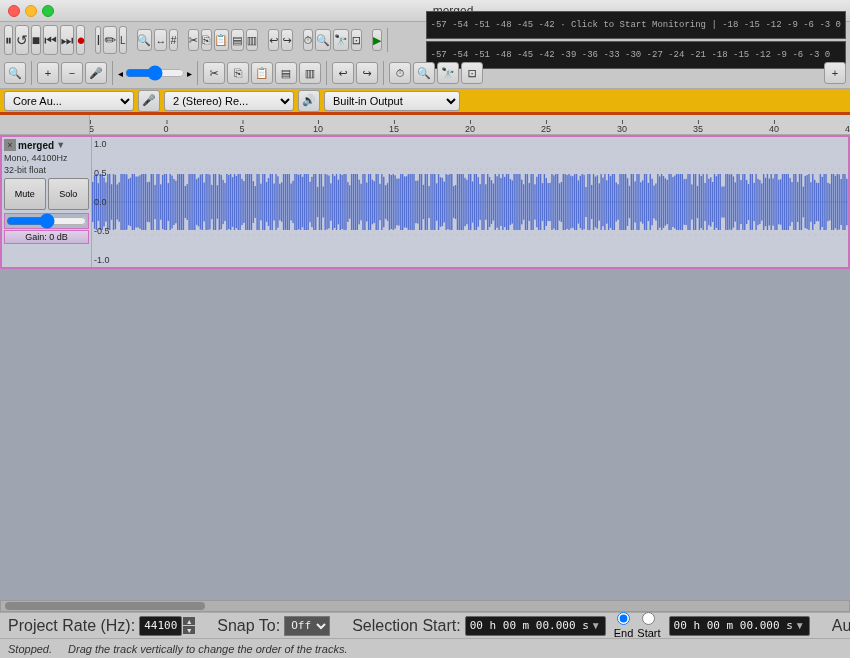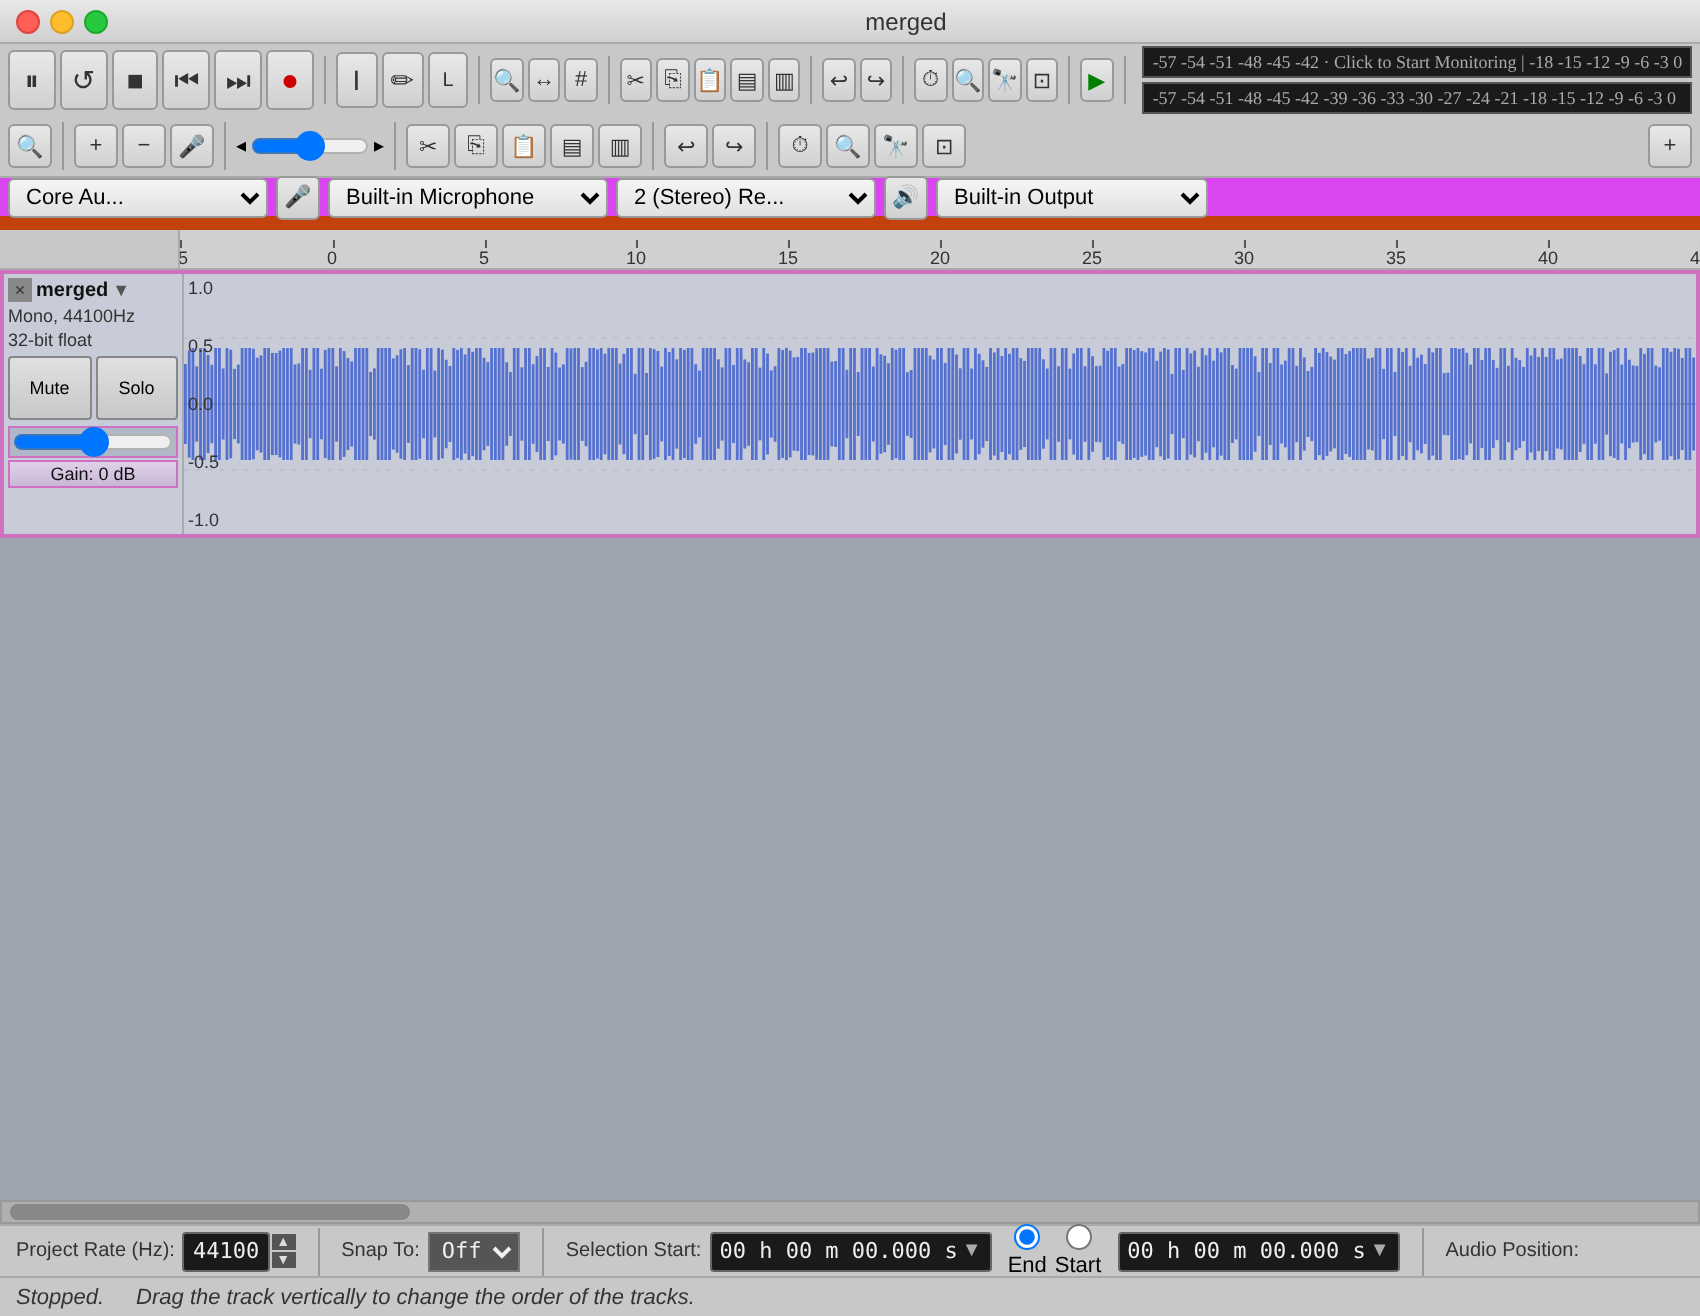--- a/index.html
+++ b/index.html
@@ -95,40 +95,41 @@
       width: 1px;
       height: 24px;
       background: #999;
       margin: 0 3px;
     }
 
     .meter-display {
       background: #1a1a1a;
       color: #aaa;
       font-size: 9px;
-      font-family: Liberation Serif, serif;
+      font-family: Liberation Mono, monospace;
       padding: 2px 4px;
       border: 1px solid #555;
-      height: 16px;
+      height: 28px;
       display: flex;
       align-items: center;
       white-space: nowrap;
+      margin-left: 29px;
     }
 
     .meter-section {
       display: flex;
       flex-direction: column;
       gap: 2px;
       margin-left: 4px;
     }
 
     
     .device-toolbar {
-      background: #d946ef;
-      border-bottom: 7px solid #c2410c;
+      background: #eab308;
+      border-bottom: 3px solid #c2410c;
       height: 26px;
       display: flex;
       align-items: center;
       padding: 2px 4px;
       gap: 4px;
     }
     .device-select {
       height: 20px;
       font-size: 11px;
       background: linear-gradient(to bottom, #f5f5f5, #e0e0e0);
@@ -309,21 +310,21 @@
       gap: 8px;
     }
 
     .status-section {
       display: flex;
       align-items: center;
       gap: 4px;
     }
 
     .status-label {
-      font-size: 10px;
+      font-size: 16px;
       color: #333;
       white-space: nowrap;
     }
 
     .status-value-box {
       display: flex;
       align-items: center;
       background: #1a1a1a;
       border: 1px solid #666;
       border-radius: 2px;
@@ -570,23 +571,20 @@
 
     <button class="tb-btn-sm">+</button>
   </div>
 </div>
 
 <div class="device-toolbar">
   <select class="device-select device-select-wide">
     <option>Core Au...</option>
   </select>
   <button class="tb-btn-sm">🎤</button>
-  <select class="device-select device-select-med">
-    <option>Built-in Microphone</option>
-  </select>
   <select class="device-select" style="width:130px;">
     <option>2 (Stereo) Re...</option>
   </select>
   <button class="tb-btn-sm">🔊</button>
   <select class="device-select device-select-narrow">
     <option>Built-in Output</option>
   </select>
 </div>
 
 <div class="timeline-ruler">

